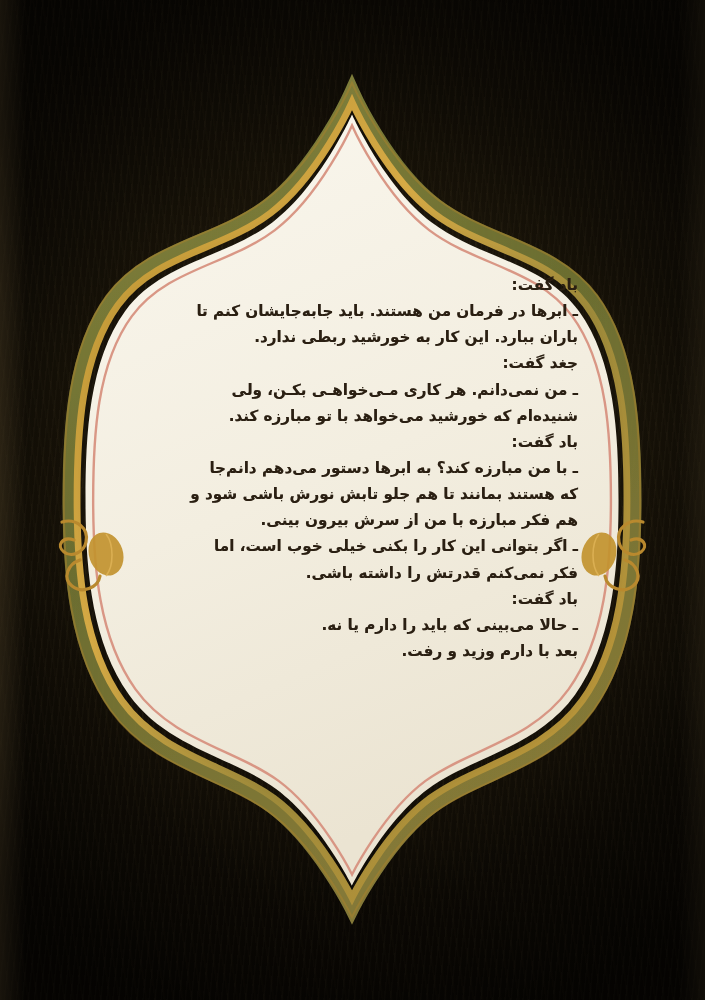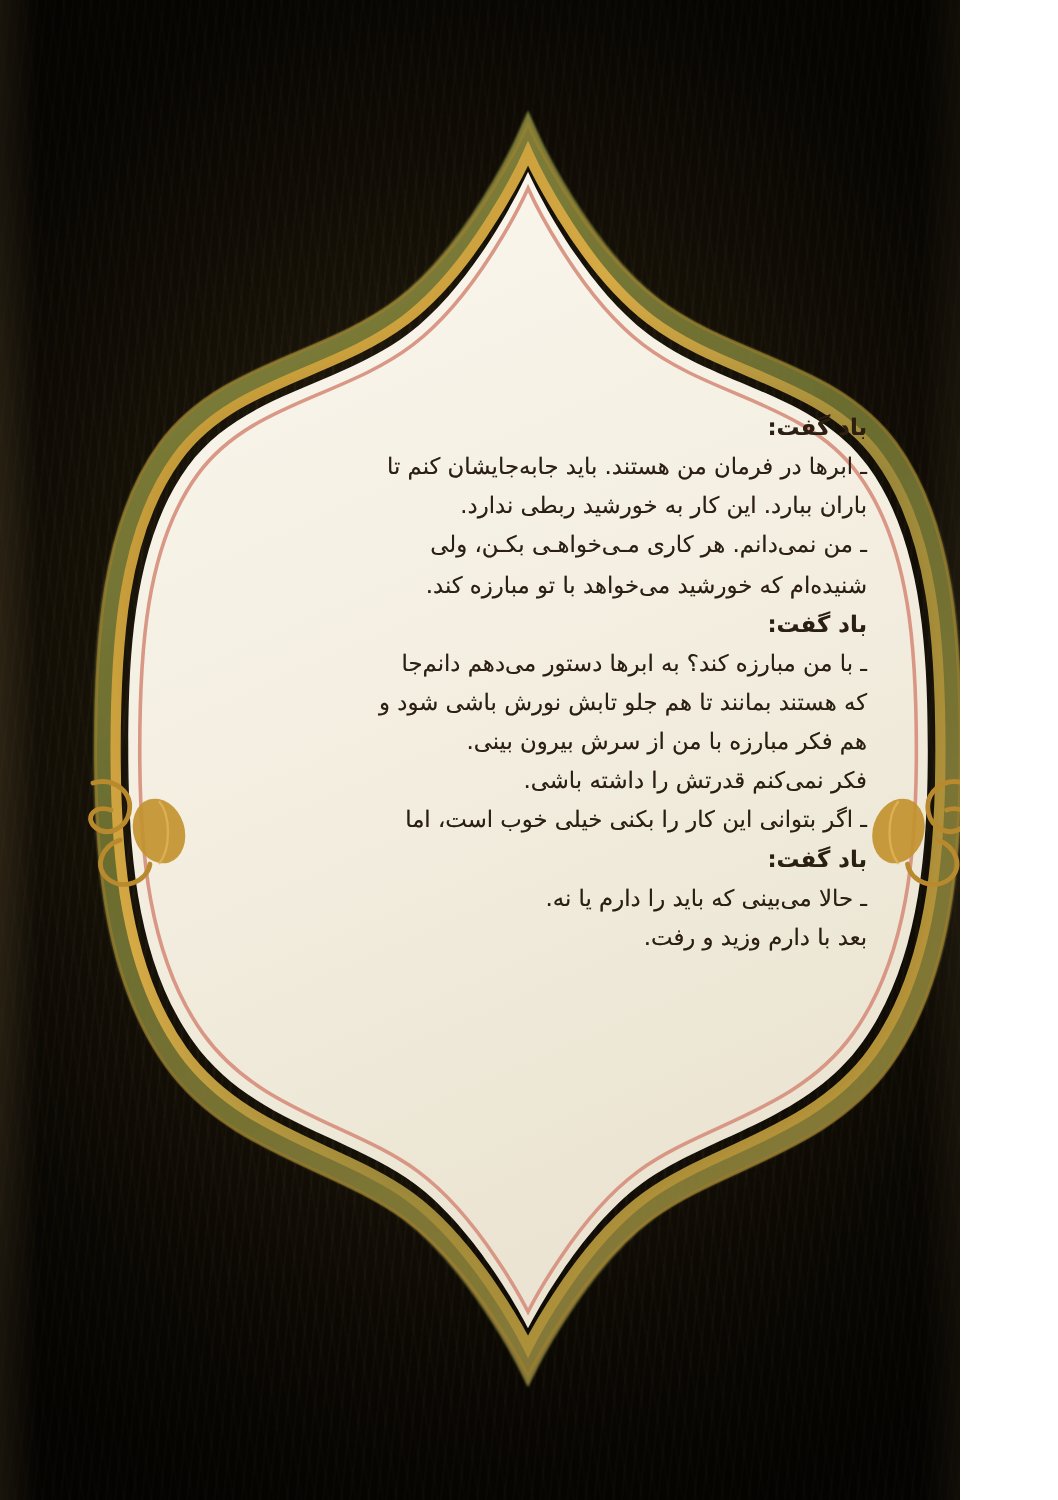--- a/index.html
+++ b/index.html
@@ -9,21 +9,21 @@
   }
   body {
     width: 705px;
     height: 1000px;
     overflow: hidden;
     font-family: "DejaVu Sans", sans-serif;
   }
 
   #page {
     position: relative;
-    width: 640px;
+    width: 705px;
     height: 1000px;
     background: #0d0a06;
     overflow: hidden;
   }
 
   
   .dark-bg {
     position: absolute;
     inset: 0;
     background:
@@ -74,21 +74,21 @@
     direction: rtl;
     text-align: right;
     color: #231a10;
     font-family: "DejaVu Sans", sans-serif;
     font-size: 15.2px;
     line-height: 1.72;
     letter-spacing: 0px;
   }
   .line {
     white-space: nowrap;
-    font-weight: 400;
+    font-weight: 700;
     color: #2a1f12;
     text-shadow: 0 0 0.4px rgba(40,28,16,0.5);
   }
   .speaker {
     font-weight: 700;
     padding-right: 0px;
   }
 </style>
 </head>
 <body>
@@ -161,26 +161,27 @@
       <path d="M 18 20 C 6 24, 0 38, 10 46 C 20 54, 36 48, 38 36" fill="none" stroke="#b9892e" stroke-width="3.2" stroke-linecap="round"></path>
       <ellipse cx="44" cy="14" rx="17" ry="22" transform="rotate(-18 44 14)" fill="#c2922f" opacity="0.92"></ellipse>
       <path d="M 44 -6 C 52 4, 52 26, 44 36" fill="none" stroke="#e0b457" stroke-width="1.6" opacity="0.8"></path>
     </g>
   </svg>
 
   <div class="text-layer">
     <div class="line speaker">باد گفت:</div>
     <div class="line">ـ ابرها در فرمان من هستند. باید جابه‌جایشان کنم تا</div>
     <div class="line">باران ببارد. این کار به خورشید ربطی ندارد.</div>
+    <div class="line speaker">جغد گفت:</div>
     <div class="line">ـ من نمی‌دانم. هر کاری مـی‌خواهـی بکـن، ولی</div>
     <div class="line">شنیده‌ام که خورشید می‌خواهد با تو مبارزه کند.</div>
     <div class="line speaker">باد گفت:</div>
     <div class="line">ـ با من مبارزه کند؟ به ابرها دستور می‌دهم دانم‌جا</div>
     <div class="line">که هستند بمانند تا هم جلو تابش نورش باشی شود و</div>
     <div class="line">هم فکر مبارزه با من از سرش بیرون بینی.</div>
+    <div class="line">ـ اگر بتوانی این کار را بکنی خیلی خوب است، اما</div>
     <div class="line">فکر نمی‌کنم قدرتش را داشته باشی.</div>
-    <div class="line">ـ اگر بتوانی این کار را بکنی خیلی خوب است، اما</div>
     <div class="line speaker">باد گفت:</div>
     <div class="line">ـ حالا می‌بینی که باید را دارم یا نه.</div>
     <div class="line">بعد با دارم وزید و رفت.</div>
   </div>
 
 </div>
 
 </body></html>

